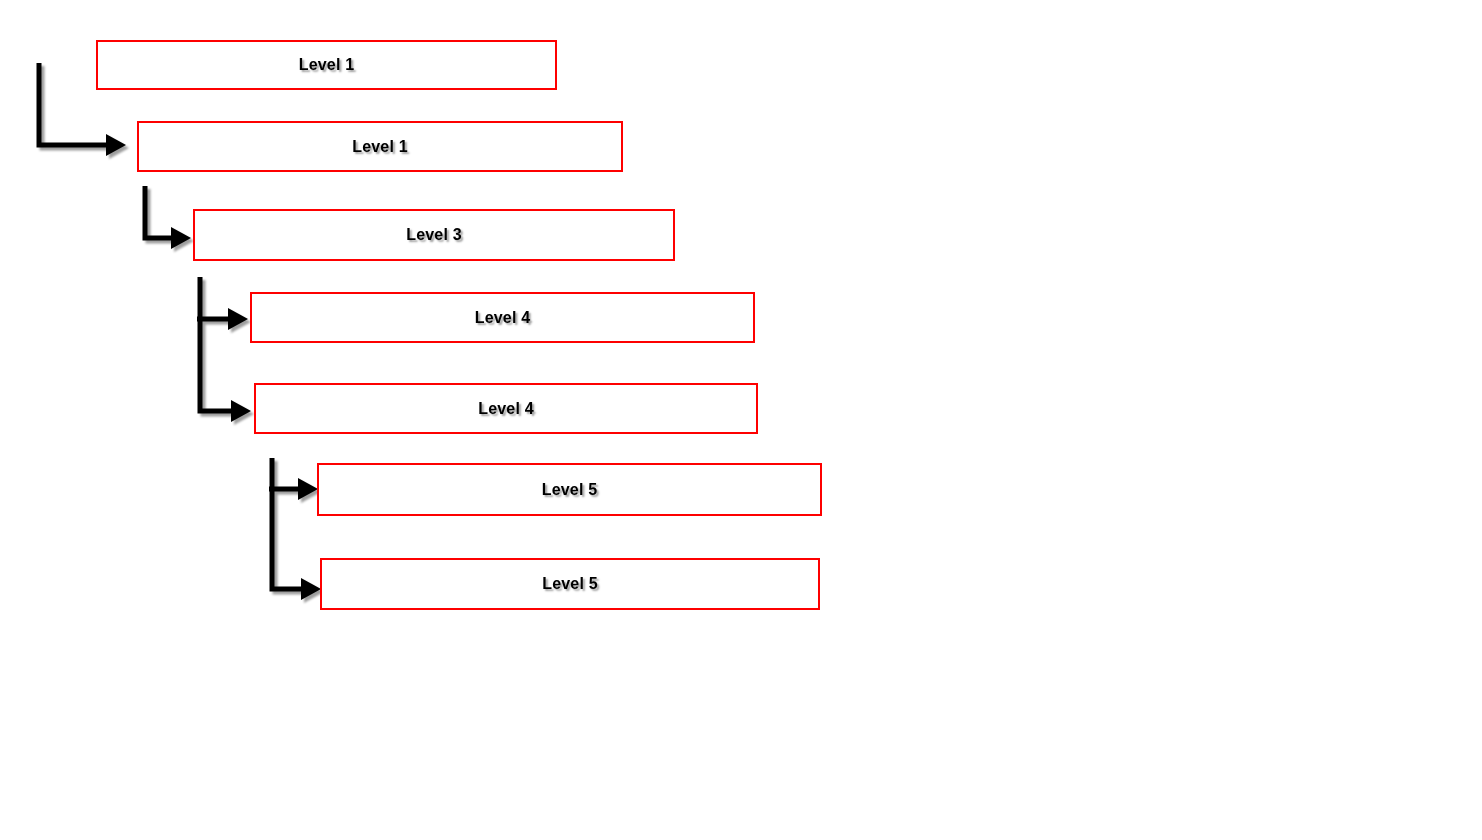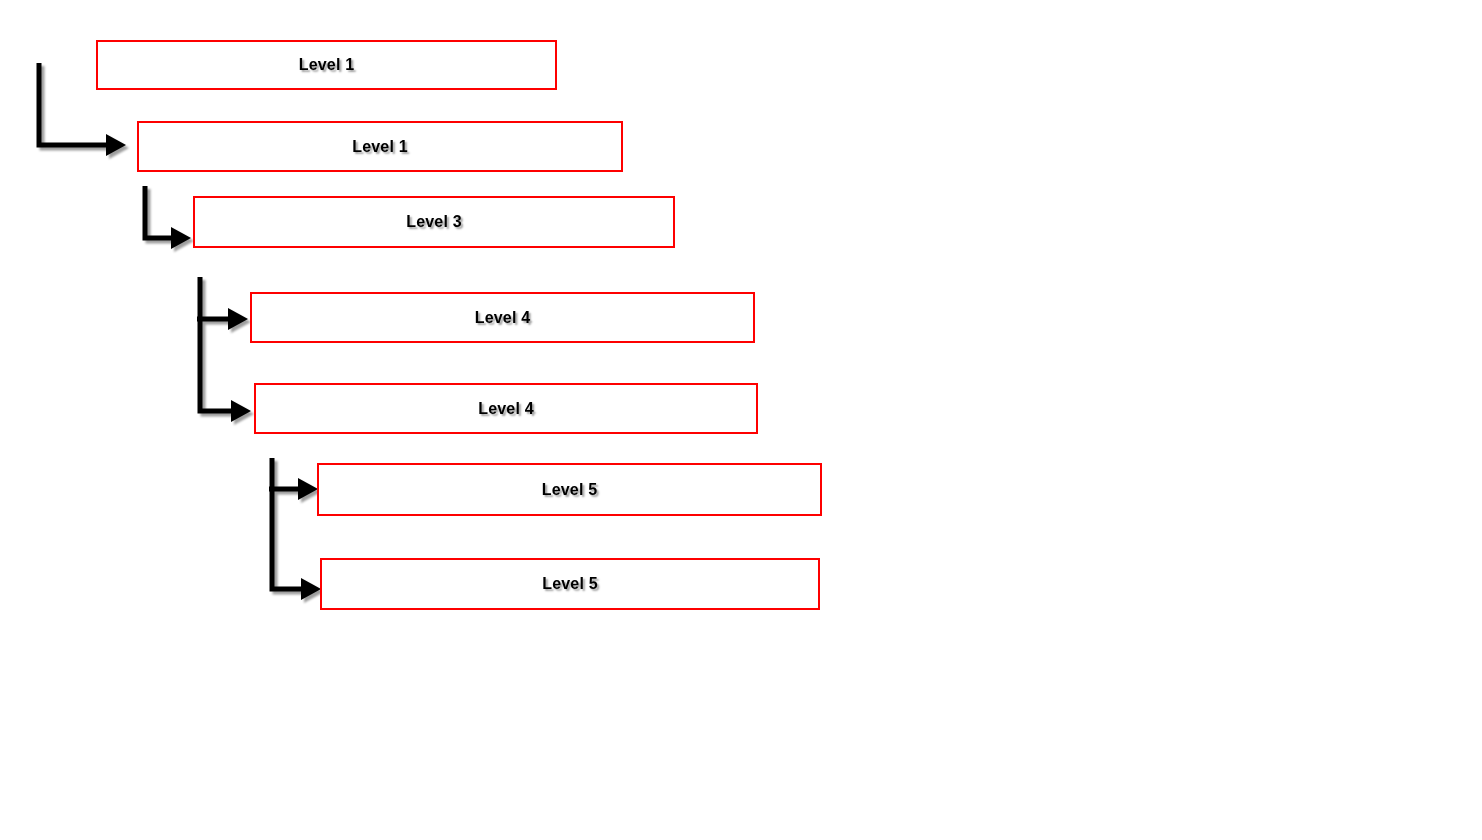--- a/index.html
+++ b/index.html
@@ -90,21 +90,21 @@
   </svg>
 
   <div class="node" style="left:96px;  top:40px;  width:461px; height:50px;">
     <span class="node-label">Level 1</span>
   </div>
 
   <div class="node" style="left:137px; top:121px; width:486px; height:51px;">
     <span class="node-label">Level 1</span>
   </div>
 
-  <div class="node" style="left:193px; top:196px; width:482px; height:52px;">
+  <div class="node" style="left:193px; top:209px; width:482px; height:52px;">
     <span class="node-label">Level 3</span>
   </div>
 
   <div class="node" style="left:250px; top:292px; width:505px; height:51px;">
     <span class="node-label">Level 4</span>
   </div>
 
   <div class="node" style="left:254px; top:383px; width:504px; height:51px;">
     <span class="node-label">Level 4</span>
   </div>

